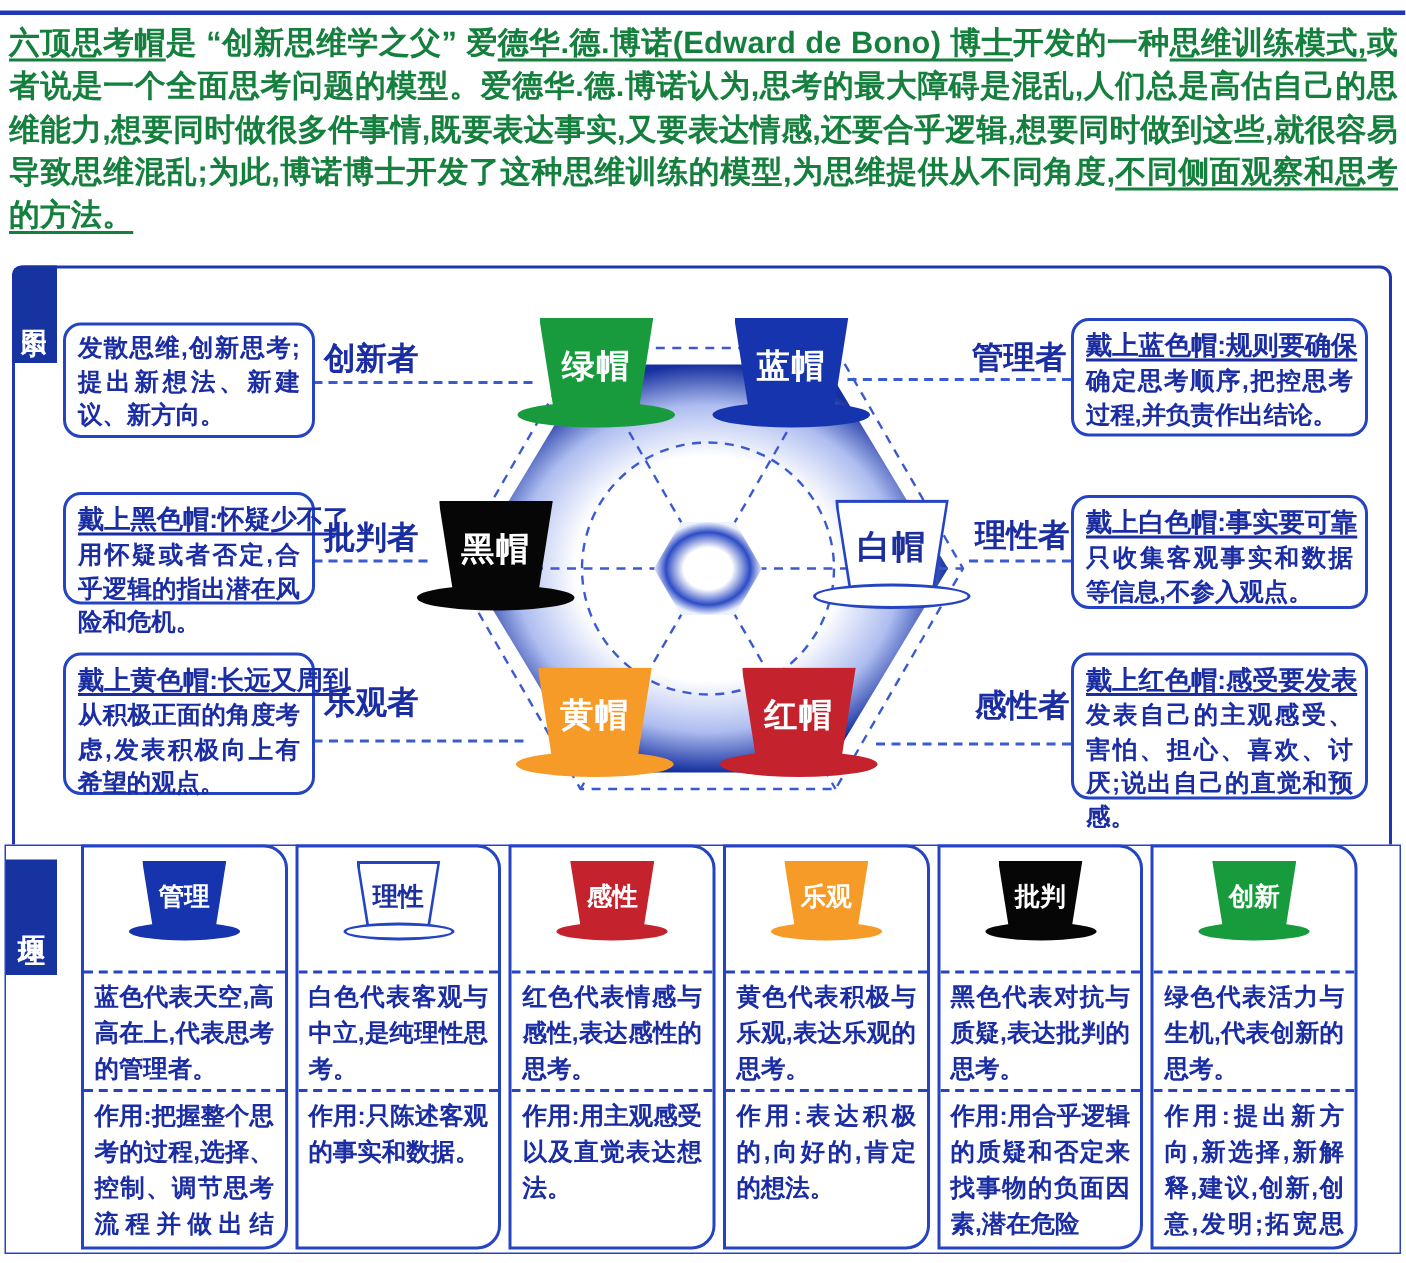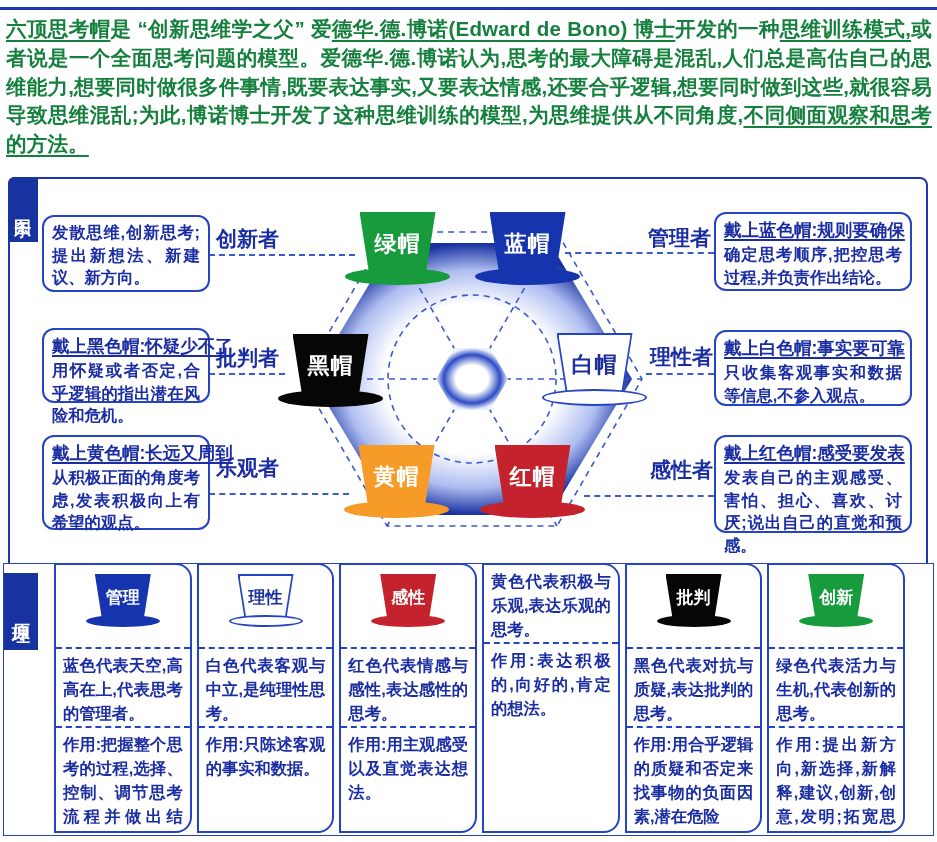--- a/index.html
+++ b/index.html
@@ -224,20 +224,28 @@
               <span class="hat-label">感性</span>
             </div>
             <div class="brim"></div>
           </div>
         </div>
       <div class="card-desc">红色代表情感与感性,表达感性的思考。</div>
       <div class="card-action"><span class="b">作用:</span><span>用主观感受以及直觉表达想法。</span></div>
     </div>
 
     <div class="card">
+      <div class="card-hat">
+          <div class="hat-spot hat" style="--hat-color: #f79b28; --hat-text: #ffffff;">
+            <div class="crown">
+              <span class="hat-label">乐观</span>
+            </div>
+            <div class="brim"></div>
+          </div>
+        </div>
       <div class="card-desc">黄色代表积极与乐观,表达乐观的思考。</div>
       <div class="card-action"><span class="b">作用:</span><span>表达积极的,向好的,肯定的想法。</span></div>
     </div>
 
     <div class="card">
       <div class="card-hat">
           <div class="hat-spot hat" style="--hat-color: #060606; --hat-text: #ffffff;">
             <div class="crown">
               <span class="hat-label">批判</span>
             </div>

